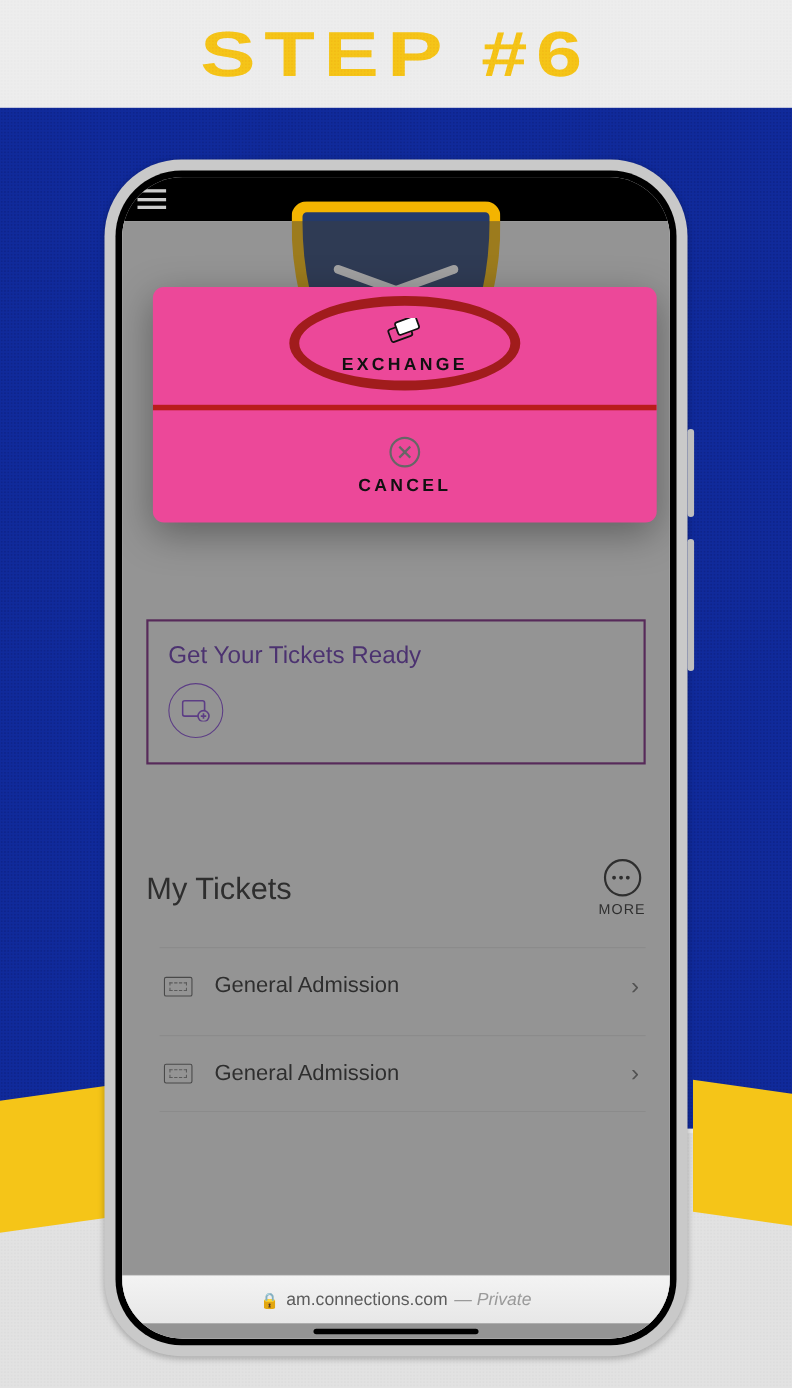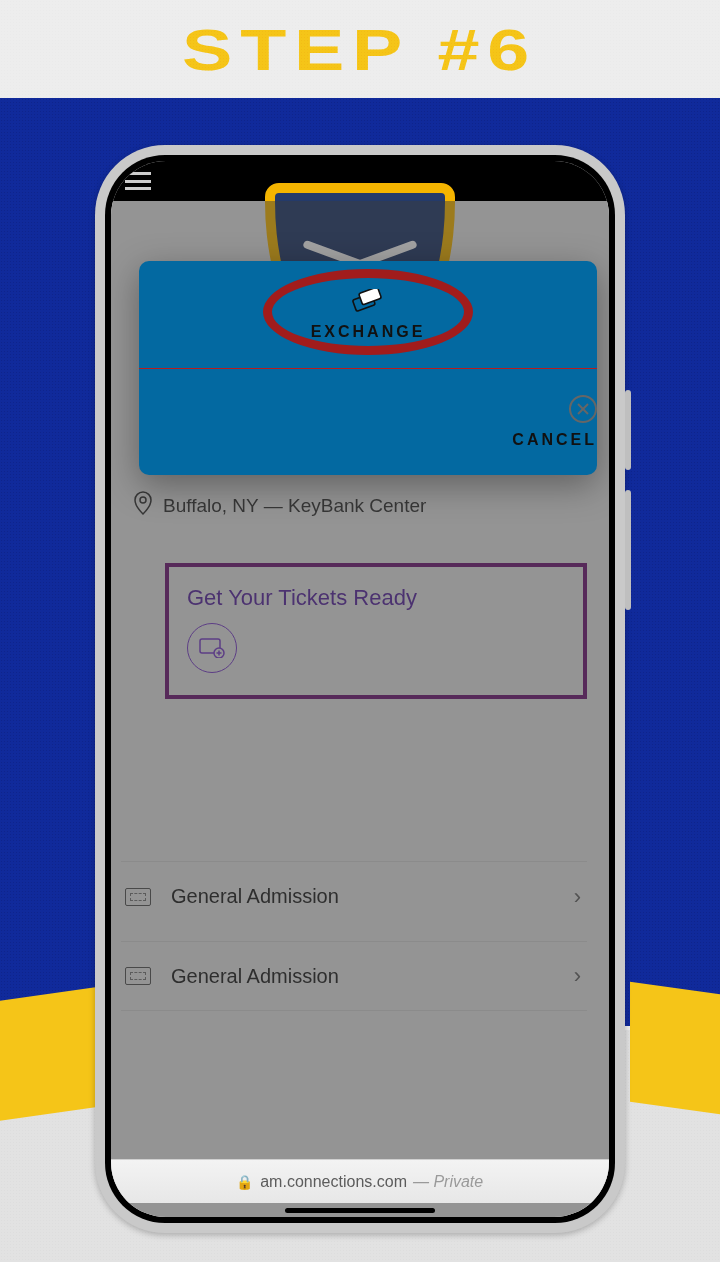--- a/index.html
+++ b/index.html
@@ -135,23 +135,22 @@
     
     .loc-row {
       position: absolute; top: 290px; left: 22px; right: 22px;
       display: flex; align-items: center; gap: 10px;
       color: #333; font-size: 19px;
     }
 
     
     .ready-box {
       position: absolute; top: 362px; left: 22px; right: 22px;
-      border: 4px solid #701a75;
+      border: 2px solid #701a75;
       padding: 18px 18px 22px 18px;
-      margin-left: 32px;
     }
     .ready-box h3 {
       color: #5a2aa0; font-size: 22px; font-weight: 500; margin-bottom: 12px;
     }
     .ready-body { display:flex; gap: 16px; align-items:flex-start; }
     .wallet-ico {
       width: 50px; height: 50px; border: 1px solid #7a3fc8; border-radius: 50%;
       display:flex; align-items:center; justify-content:center; flex-shrink:0;
       color: #7a3fc8; font-size: 24px;
     }
@@ -162,21 +161,21 @@
       position: absolute; top: 580px; left: 22px; right: 22px;
       display:flex; align-items:center; justify-content:space-between;
     }
     .mt-row h2 { font-size: 28px; font-weight: 400; color:#222; }
     .more { display:flex; flex-direction:column; align-items:center; gap:4px; color:#222; }
     .more-circle { width:34px; height:34px; border:2px solid #222; border-radius:50%; display:flex; align-items:center; justify-content:center; letter-spacing:2px; font-size:12px; font-weight:700; }
     .more-label { font-size: 13px; letter-spacing: 1px; }
 
     
     .ticket-item {
-      position: absolute; left: 10px; right: 22px; height: 70px;
+      position: absolute; left: 34px; right: 22px; height: 70px;
       display:flex; align-items:center; justify-content:space-between;
       border-top: 1px solid rgba(0,0,0,.08);
       padding: 0 6px 0 4px;
       color: #333;
     }
     .ti1 { top: 660px; }
     .ti2 { top: 740px; border-bottom: 1px solid rgba(0,0,0,.08); }
     .ticket-left { display:flex; align-items:center; gap: 20px; }
     .ticket-ico { width:26px; height:18px; border:1px solid #555; border-radius:2px; position:relative; }
     .ticket-ico:before { content:""; position:absolute; left:4px; right:4px; top:4px; bottom:4px; border:1px dashed #777; }
@@ -194,31 +193,31 @@
     .safari-bar .lock { font-size: 14px; }
     .safari-bar .priv { color:#9a9a9a;font-style:italic; }
     .home-indicator {
       position:absolute; bottom:4px; left:50%; transform:translateX(-50%);
       width: 150px; height:5px; background:#000; border-radius:3px;
     }
 
     
     .modal {
       position: absolute; top: 60px; left: 28px; right: 12px;
-      background: #0369a1; border-radius: 10px;
+      background: #ec4899; border-radius: 10px;
       box-shadow: 0 10px 35px rgba(0,0,0,.35);
       overflow: hidden;
       z-index: 50;
     }
     .modal-item {
       height: 107px; display:flex; flex-direction:column; align-items:center;
       justify-content:center; gap:8px;
       position: relative;
     }
-    .modal-item + .modal-item { border-top: 1px solid #b91c1c; align-items: flex-end; }
+    .modal-item + .modal-item { border-top: 5px solid #b91c1c; }
     .modal-label {
       font-size: 16px; letter-spacing: 3px; font-weight: 600; color:#111;
     }
     .exchange-ico svg { display:block; }
     .cancel-ico {
       width:28px; height:28px; border:2px solid #666; border-radius:50%;
       display:flex; align-items:center; justify-content:center; color:#666;
     }
     .cancel-ico svg { display:block; }
 
@@ -261,44 +260,42 @@
         </div>
       </div>
 
       <div class="content">
 
         <div class="crest">
           <div class="crest-swords"></div>
           <div class="crest-swords2"></div>
         </div>
 
-        <div class="loc-row">
-          <span>
-            <svg width="20" height="24" viewBox="0 0 20 24" fill="none" stroke="#333" stroke-width="1.5">
-              <path d="M10 1C5.6 1 2 4.6 2 9c0 6 8 14 8 14s8-8 8-14c0-4.4-3.6-8-8-8z"></path>
-              <circle cx="10" cy="9" r="3"></circle>
-            </svg>
-          </span>
-          <span>Buffalo, NY — KeyBank Center</span>
-        </div>
 
         <div class="ready-box">
           <h3>Get Your Tickets Ready</h3>
           <div class="ready-body">
             <div class="wallet-ico">
               <svg width="26" height="20" viewBox="0 0 26 20" fill="none" stroke="#7a3fc8" stroke-width="1.5">
                 <rect x="1" y="1" width="20" height="14" rx="2"></rect>
                 <circle cx="20" cy="15" r="5" fill="#e5e5e5"></circle>
                 <line x1="20" y1="12.5" x2="20" y2="17.5"></line>
                 <line x1="17.5" y1="15" x2="22.5" y2="15"></line>
               </svg>
             </div>
           </div>
         </div>
 
+        <div class="mt-row">
+          <h2>My Tickets</h2>
+          <div class="more">
+            <div class="more-circle">•••</div>
+            <span class="more-label">MORE</span>
+          </div>
+        </div>
 
         <div class="ticket-item ti1">
           <div class="ticket-left">
             <span class="ticket-ico"></span>
             <span class="ticket-label">General Admission</span>
           </div>
           <span class="chev">›</span>
         </div>
         <div class="ticket-item ti2">
           <div class="ticket-left">

